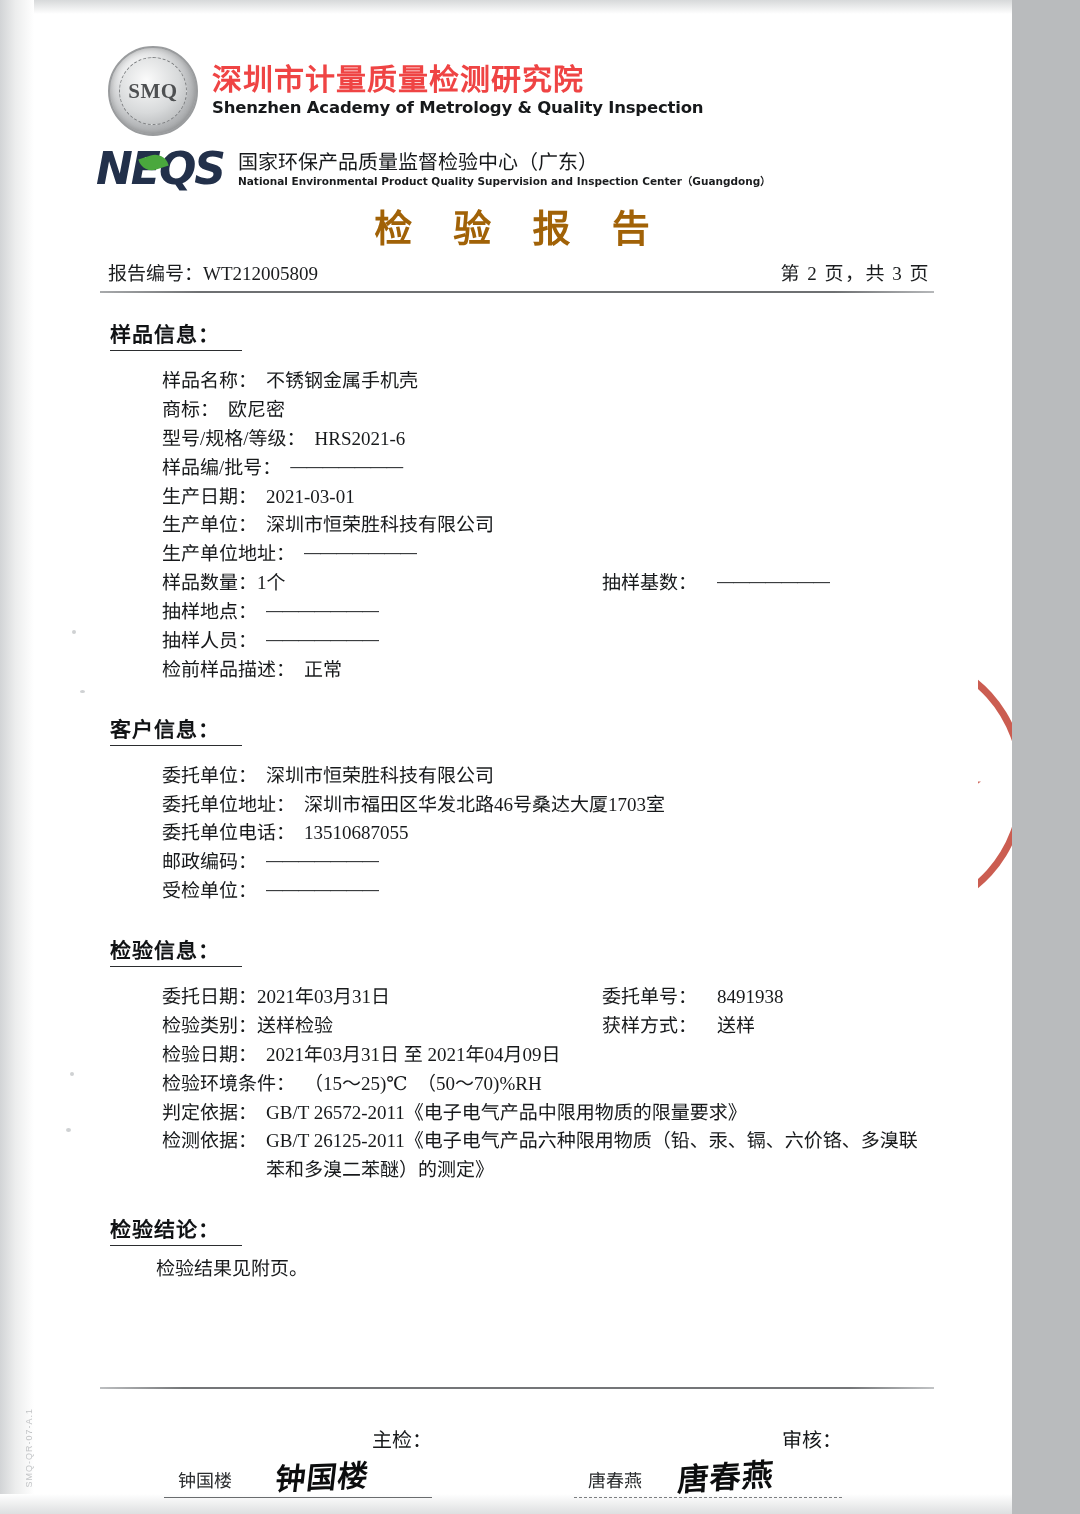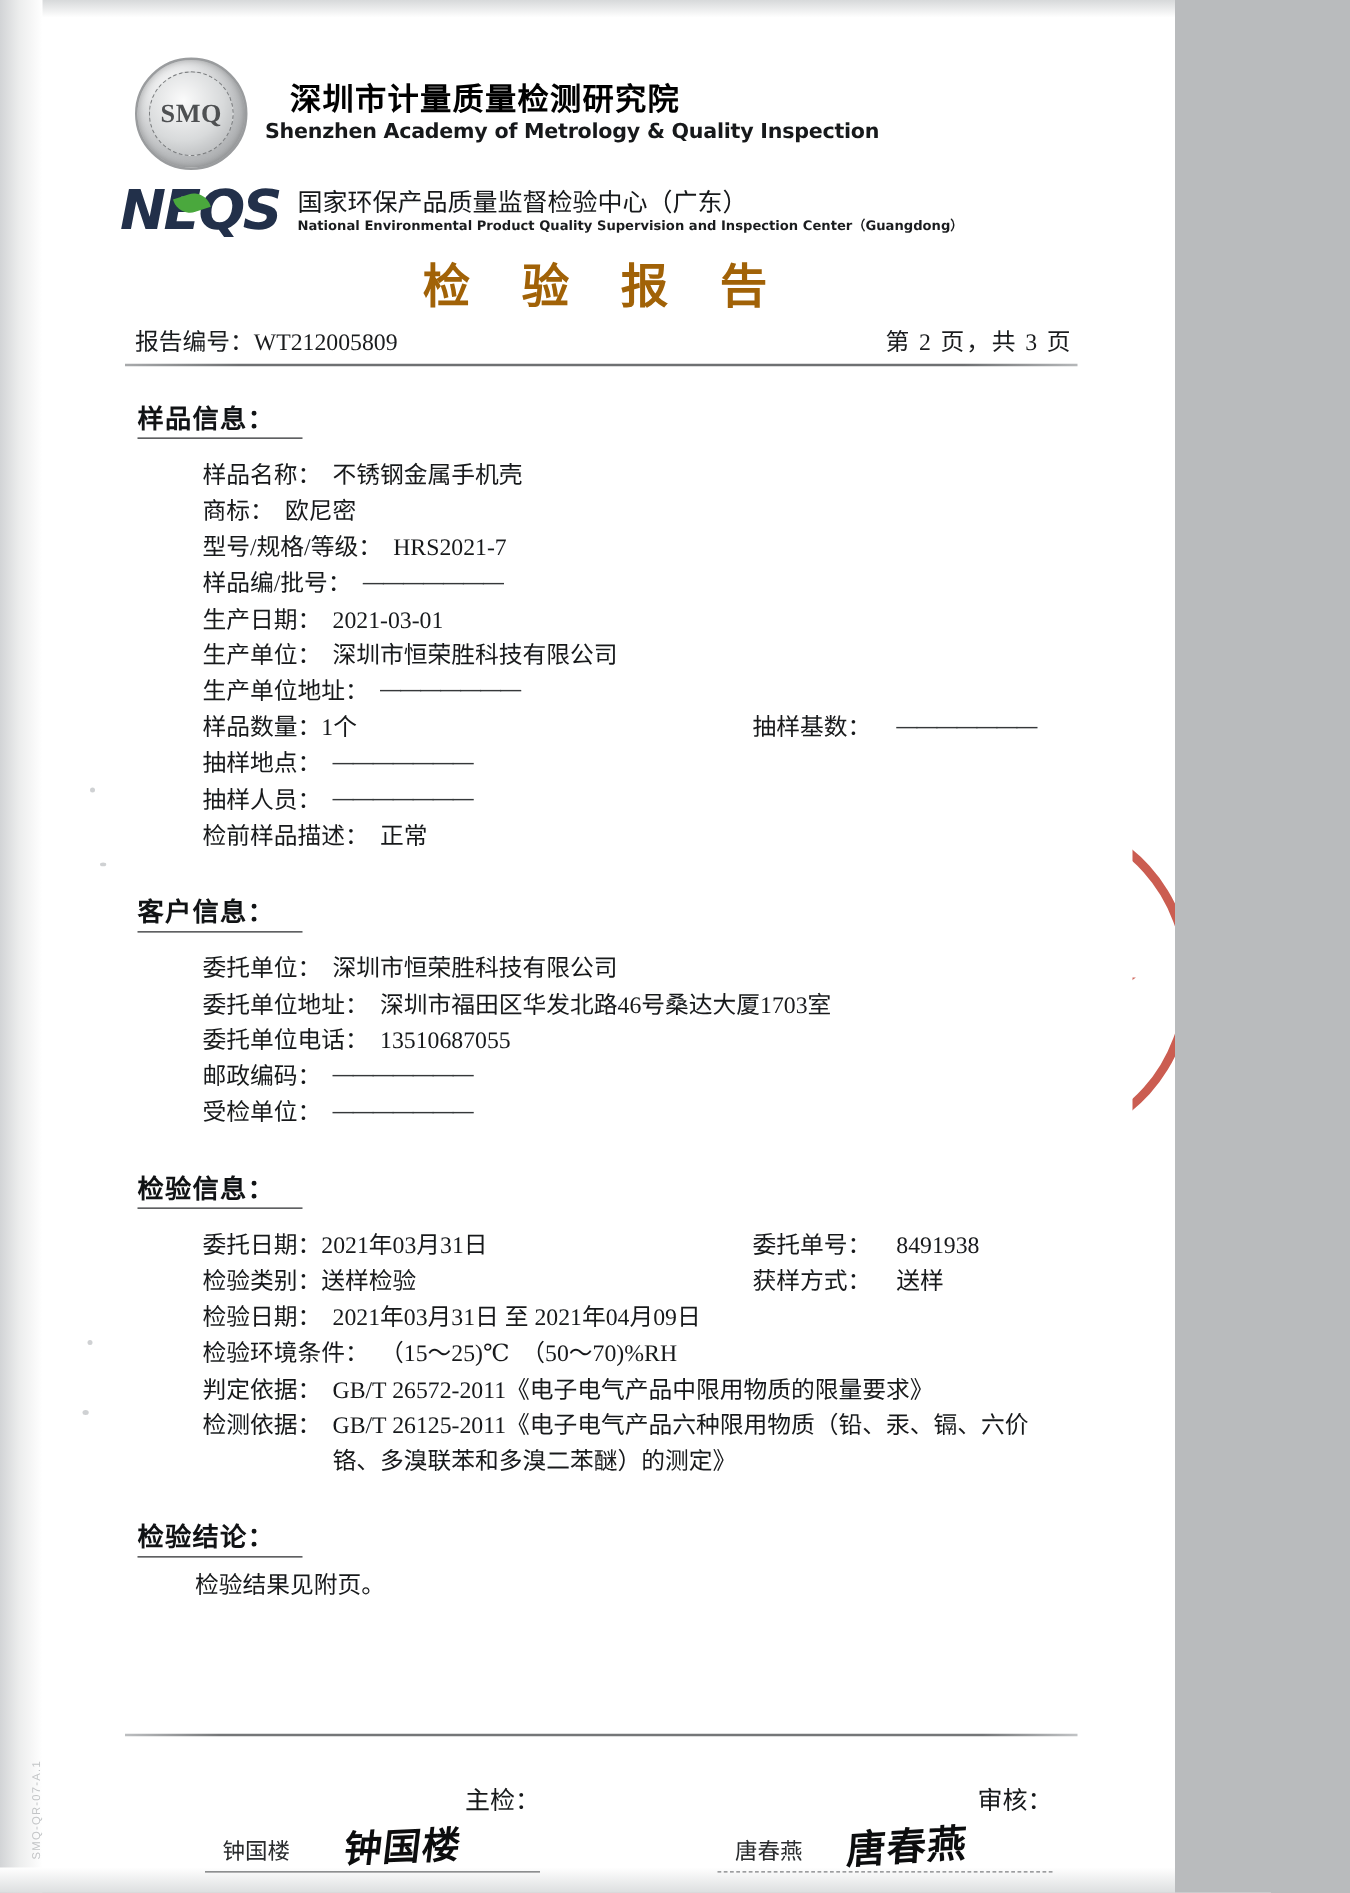--- a/index.html
+++ b/index.html
@@ -6,21 +6,21 @@
   html, body {
     margin: 0;
     padding: 0;
     background: #b9bbbd;
   }
   body {
     font-family: "Liberation Serif", "DejaVu Serif", serif;
   }
   .page {
     position: relative;
-    width: 940px;
+    width: 1012px;
     height: 1514px;
     background: #ffffff;
     overflow: hidden;
     box-sizing: border-box;
   }
   
   .scan-shade-left {
     position: absolute;
     left: 0; top: 0;
     width: 34px; height: 100%;
@@ -82,26 +82,25 @@
     font-family: "Liberation Serif", serif;
     font-weight: bold;
     font-size: 21px;
     letter-spacing: 0.5px;
     color: #4e5052;
   }
   .org-names { display: block; }
   .org-cn {
     font-family: "DejaVu Sans", sans-serif;
     font-weight: bold;
-    font-size: 25px;
+    font-size: 30px;
     letter-spacing: 1px;
-    color: #000000;
+    color: #ef4444;
     line-height: 1.06;
     white-space: nowrap;
-    margin-left: 20px;
   }
   .org-en {
     font-family: "DejaVu Sans", sans-serif;
     font-weight: bold;
     font-size: 16.5px;
     letter-spacing: -0.2px;
     color: #17191b;
     line-height: 1.2;
     margin-top: 2px;
     white-space: nowrap;
@@ -425,21 +424,21 @@
       <div class="field">
         <span class="label">样品名称：</span>
         <span class="value">不锈钢金属手机壳</span>
       </div>
       <div class="field">
         <span class="label">商标：</span>
         <span class="value">欧尼密</span>
       </div>
       <div class="field">
         <span class="label">型号/规格/等级：</span>
-        <span class="value">HRS2021-7</span>
+        <span class="value">HRS2021-6</span>
       </div>
       <div class="field">
         <span class="label">样品编/批号：</span>
         <span class="value dashes">———————</span>
       </div>
       <div class="field">
         <span class="label">生产日期：</span>
         <span class="value">2021-03-01</span>
       </div>
       <div class="field">

